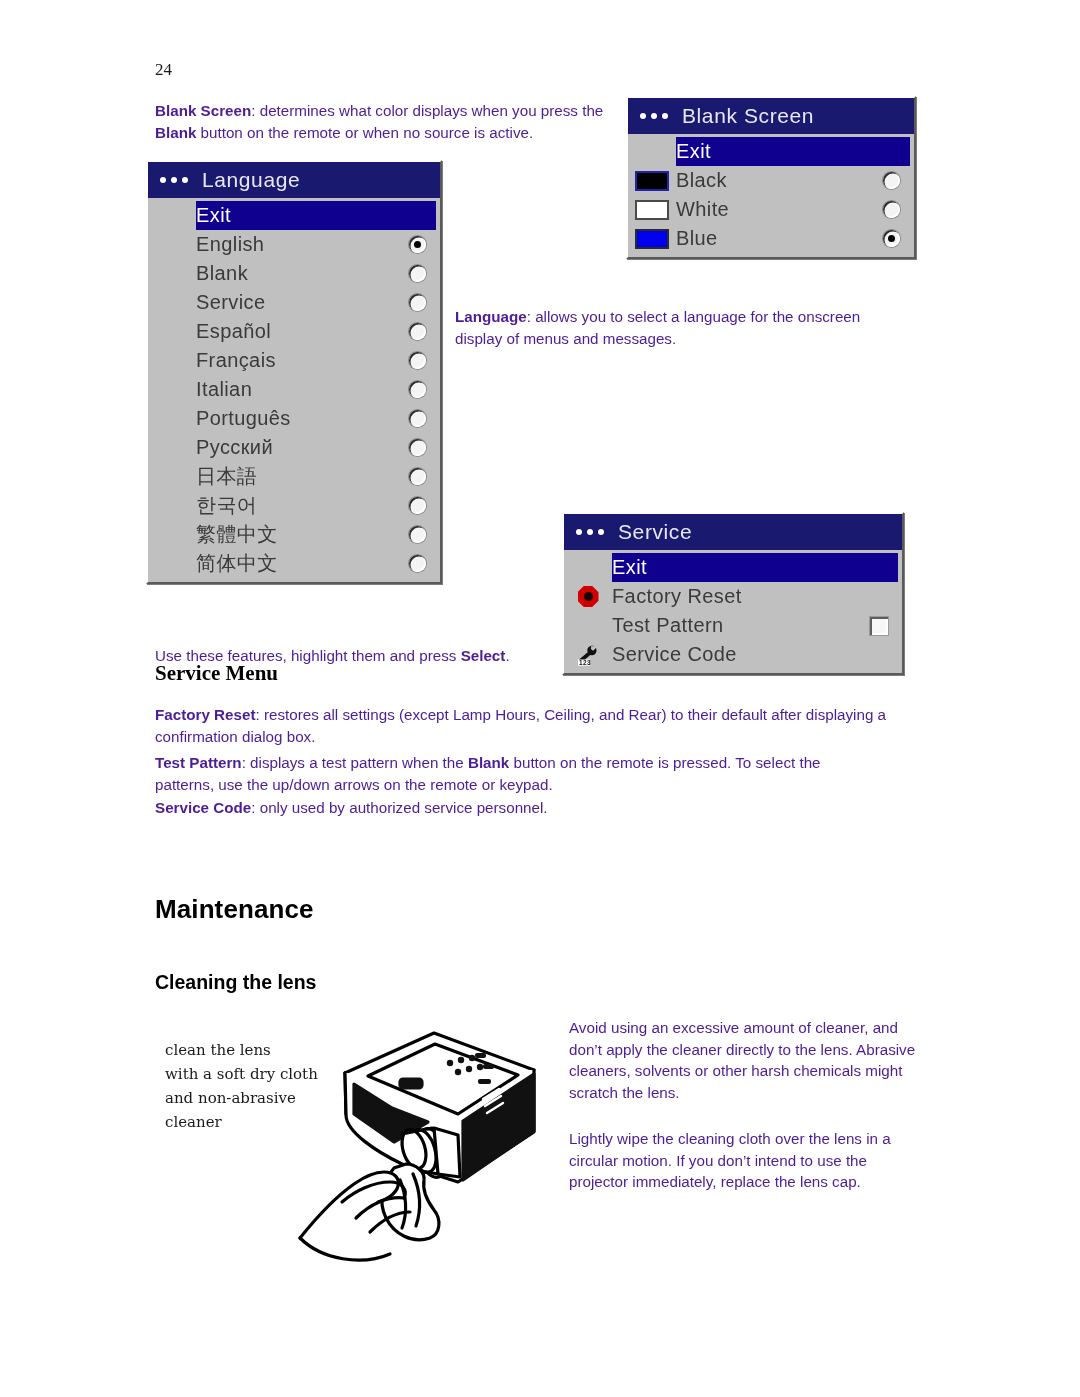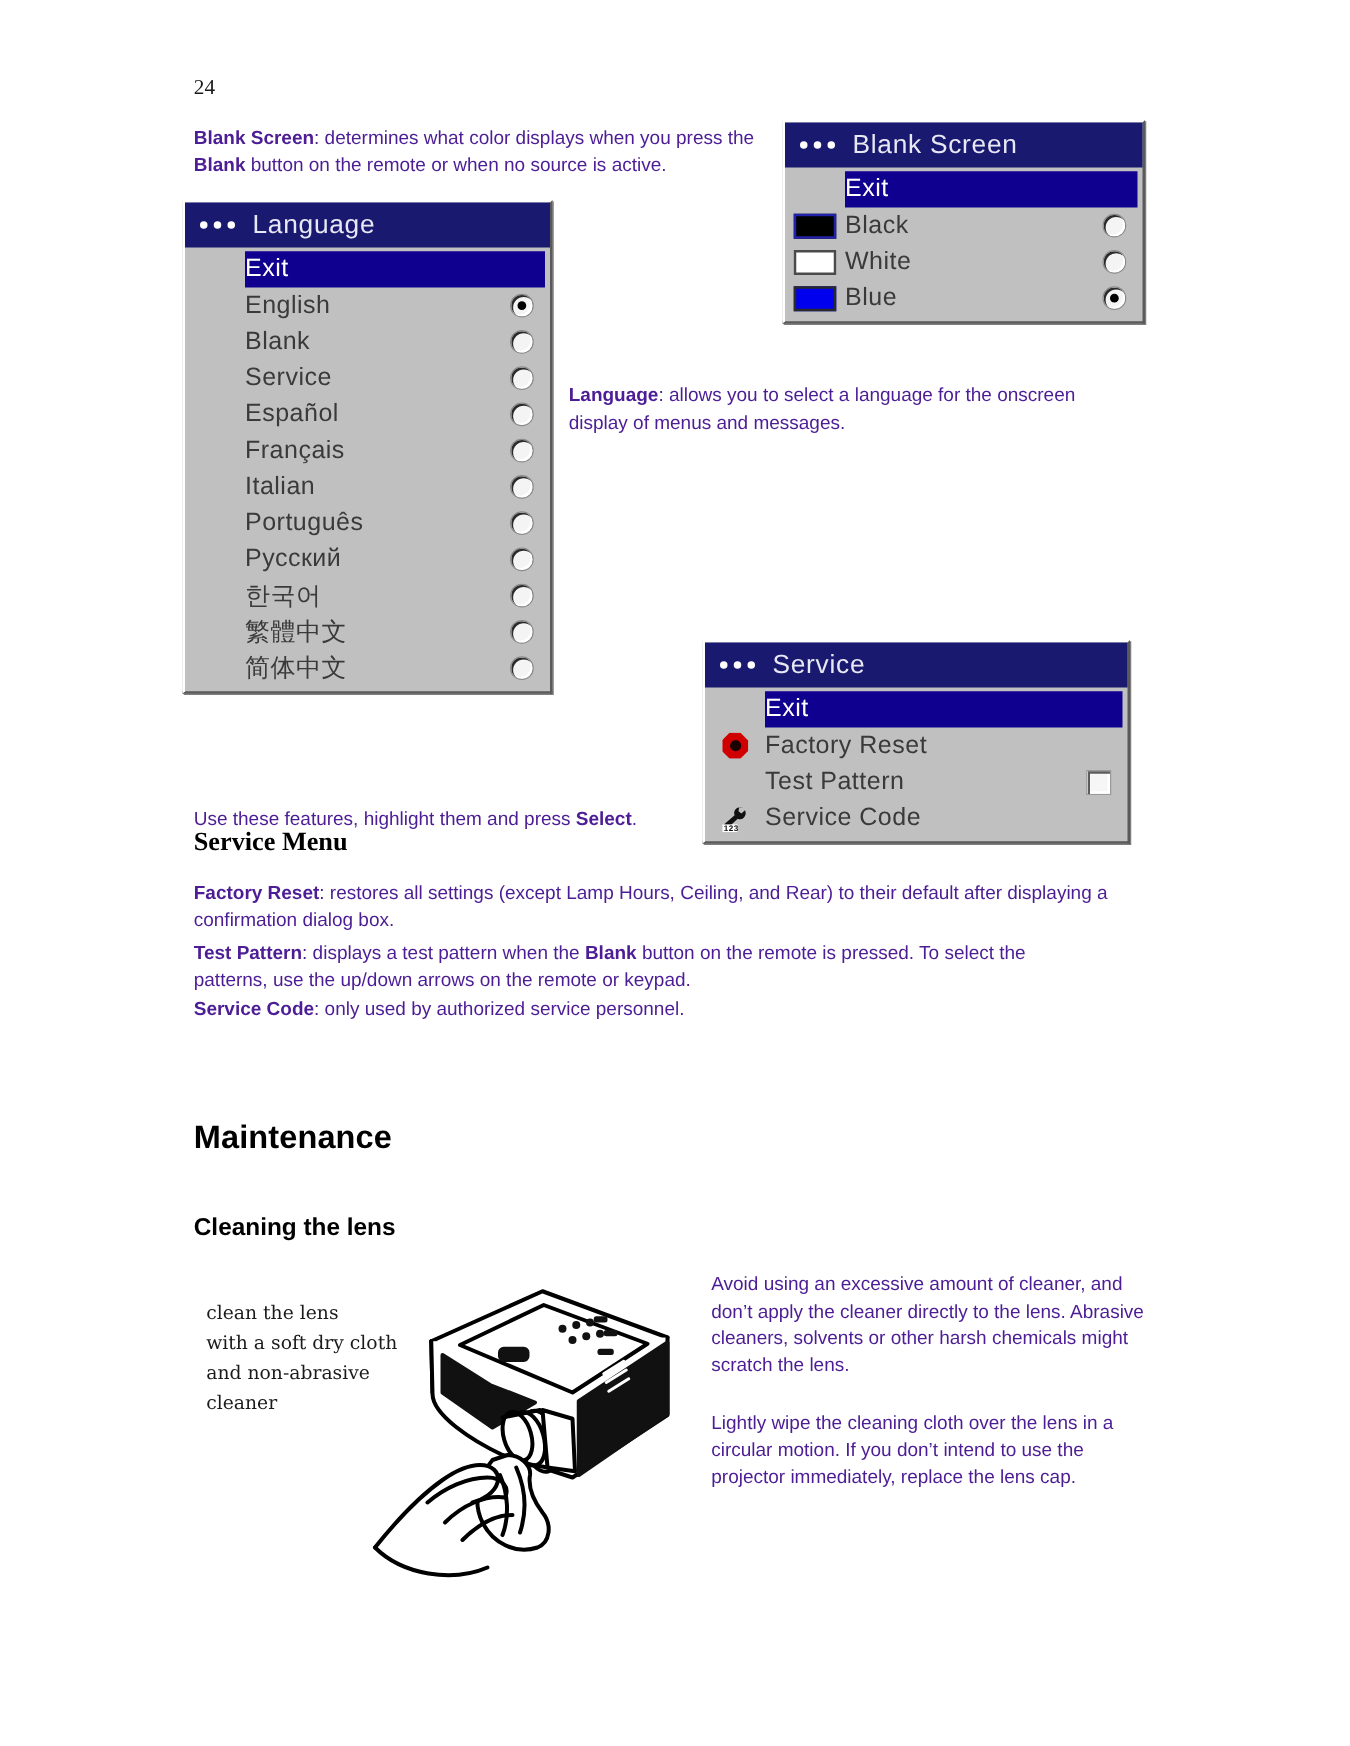--- a/index.html
+++ b/index.html
@@ -328,20 +328,27 @@
       <div class="osd-row">
         <div class="gutter"></div>
         <div class="label">Português</div>
         <div class="ctrl">
             <span class="radio"></span>
           </div>
       </div>
       <div class="osd-row">
         <div class="gutter"></div>
         <div class="label">Русский</div>
+        <div class="ctrl">
+            <span class="radio"></span>
+          </div>
+      </div>
+      <div class="osd-row">
+        <div class="gutter"></div>
+        <div class="label">日本語</div>
         <div class="ctrl">
             <span class="radio"></span>
           </div>
       </div>
       <div class="osd-row">
         <div class="gutter"></div>
         <div class="label">한국어</div>
         <div class="ctrl">
             <span class="radio"></span>
           </div>

